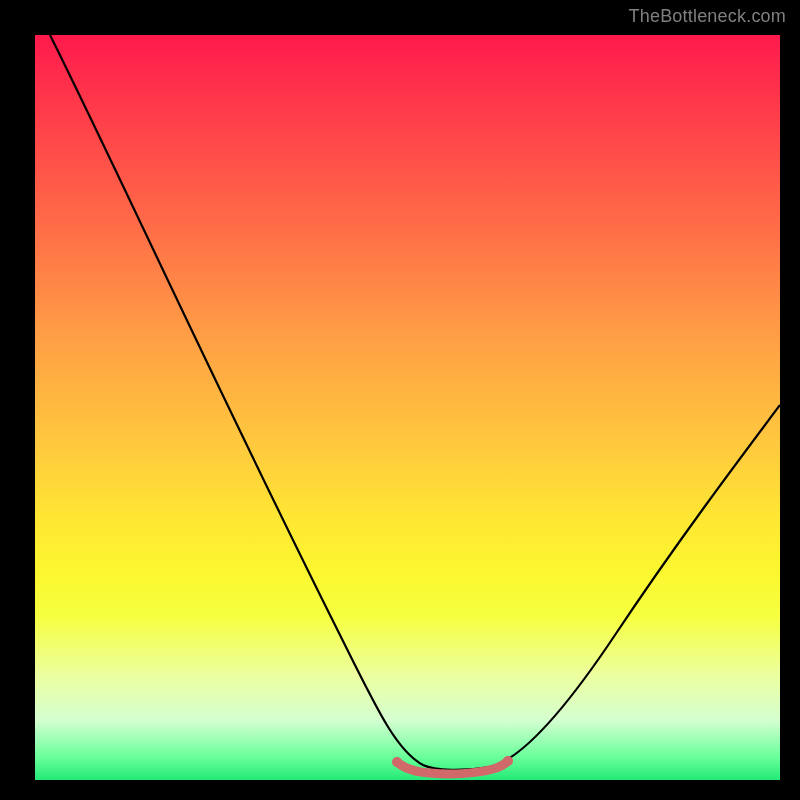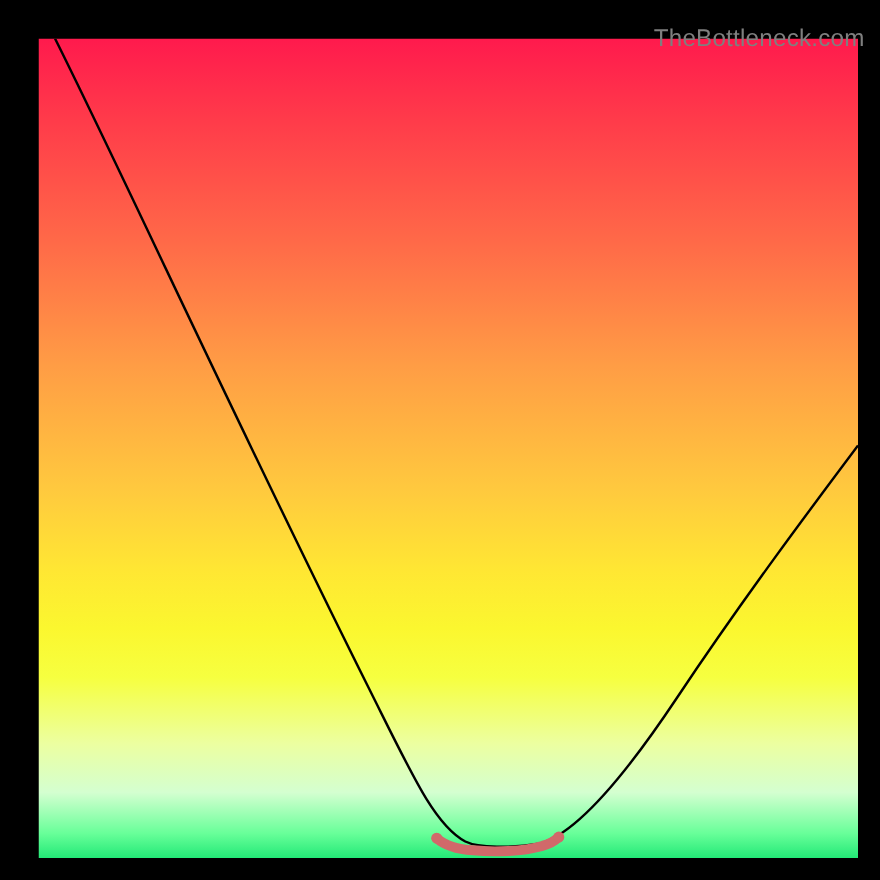--- a/index.html
+++ b/index.html
@@ -44,24 +44,23 @@
       #d4ffd0 92%,
       #68ff99 97%,
       #23e977 100%
     );
   }
   .watermark {
     position: absolute;
     top: 6px;
     right: 14px;
     color: #7f7f7f;
-    font-size: 22px;
+    font-size: 18px;
     letter-spacing: 0.2px;
     user-select: none;
-    margin-top: 16px;
   }
   svg.curve {
     position: absolute;
     inset: 0;
   }
 </style>
 </head>
 <body>
 
 <div class="frame">

